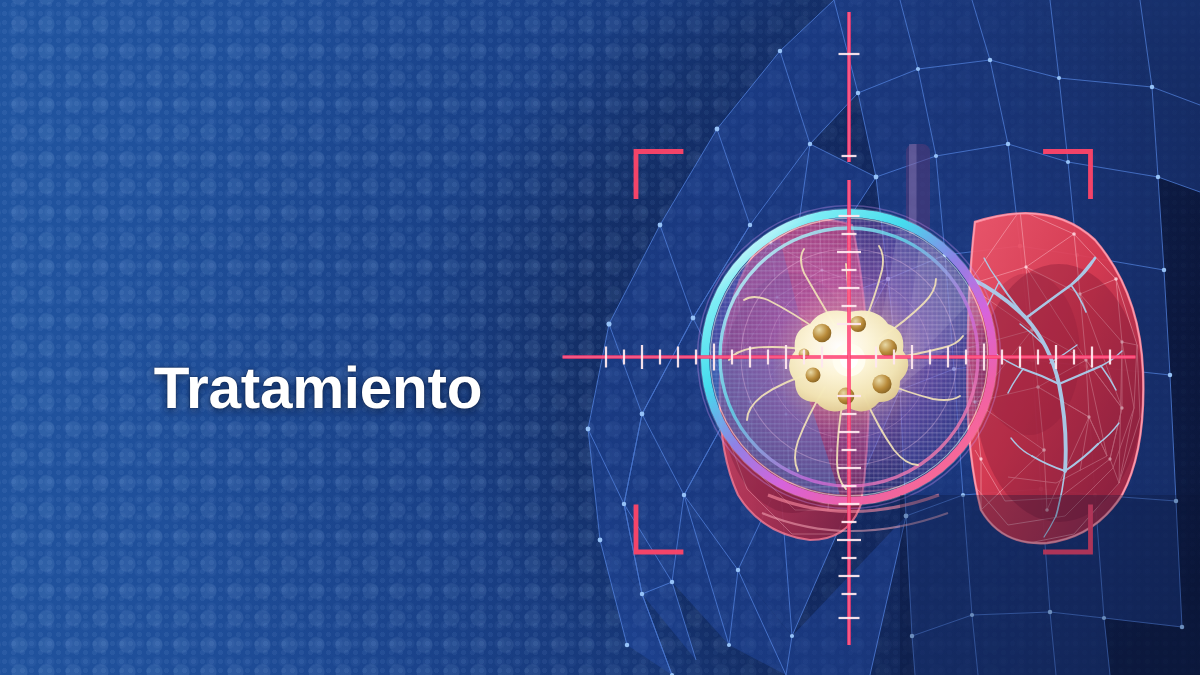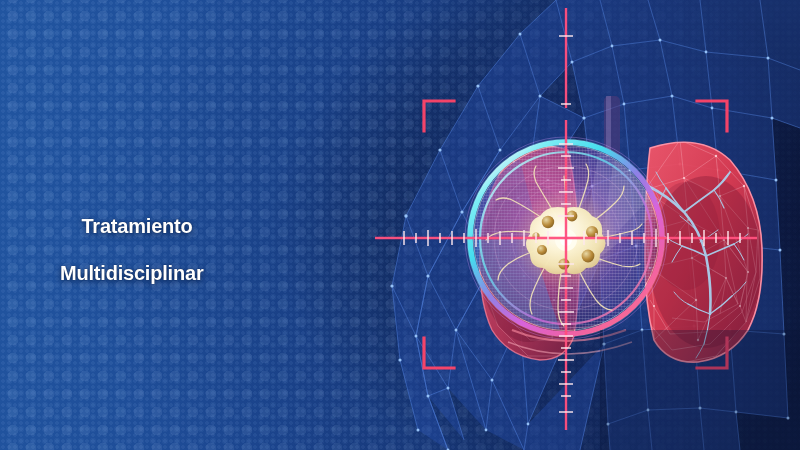--- a/index.html
+++ b/index.html
@@ -27,21 +27,21 @@
     position:absolute;inset:0;
     background-image:radial-gradient(rgba(185,215,255,0.12) 40%, rgba(0,0,0,0) 44%);
     background-size:18px 18px;background-position:4px 7px;
     mask-image:linear-gradient(95deg, rgba(0,0,0,0.9) 0%, rgba(0,0,0,0.7) 50%, rgba(0,0,0,0.12) 85%, rgba(0,0,0,0) 100%);
     -webkit-mask-image:linear-gradient(95deg, rgba(0,0,0,0.9) 0%, rgba(0,0,0,0.7) 50%, rgba(0,0,0,0.12) 85%, rgba(0,0,0,0) 100%);
   }
 
   
   .headline{
     position:absolute;left:60px;top:192px;
-    color:#ffffff;font-weight:700;font-size:20px;line-height:1.16;
+    color:#ffffff;font-weight:700;font-size:39px;line-height:1.16;
     letter-spacing:-0.2px;
     text-shadow:0 2px 6px rgba(4,14,40,0.55), 0 0 1px rgba(4,14,40,0.9);
     white-space:pre;
   }
   .headline .l2{display:block;}
 
   
   .art{position:absolute;inset:0;}
 </style>
 </head>
@@ -535,16 +535,15 @@
         <path d="M424 338 L424 368 L454 368"></path>
         <path d="M697 368 L727 368 L727 338"></path>
       </g>
     </g>
 
     <rect x="600" y="330" width="200" height="120" fill="#0a1436" opacity="0.30"></rect>
   </svg>
 
   <div class="headline">
     <span>Tratamiento</span>
-    <span class="l2">Multidisciplinar</span>
   </div>
 
 </div>
 
 </body></html>

